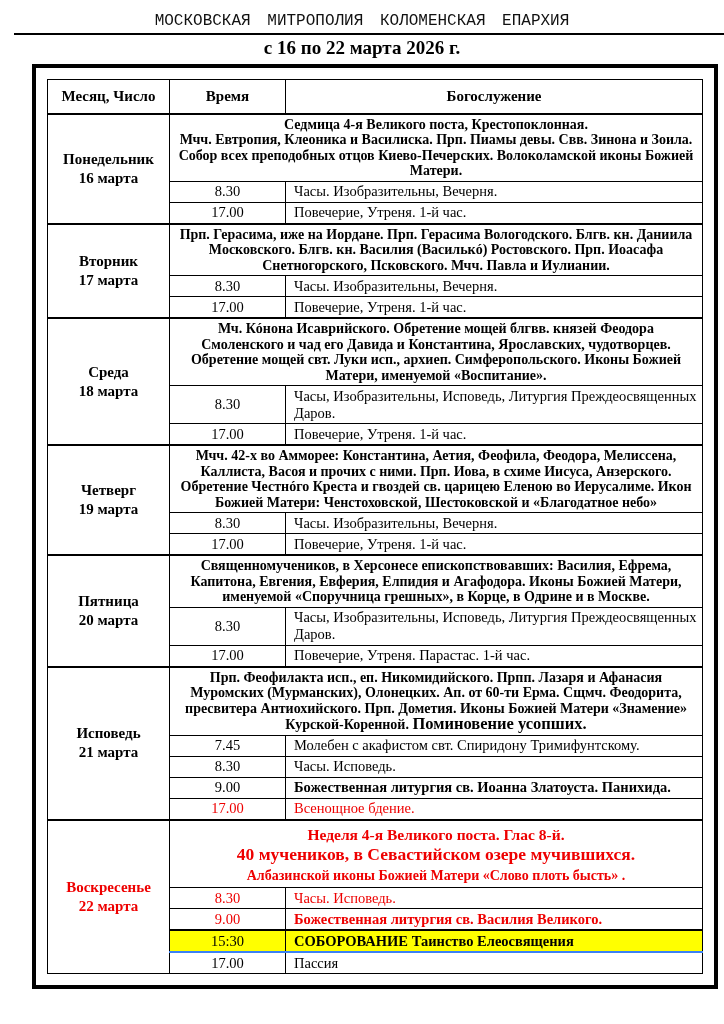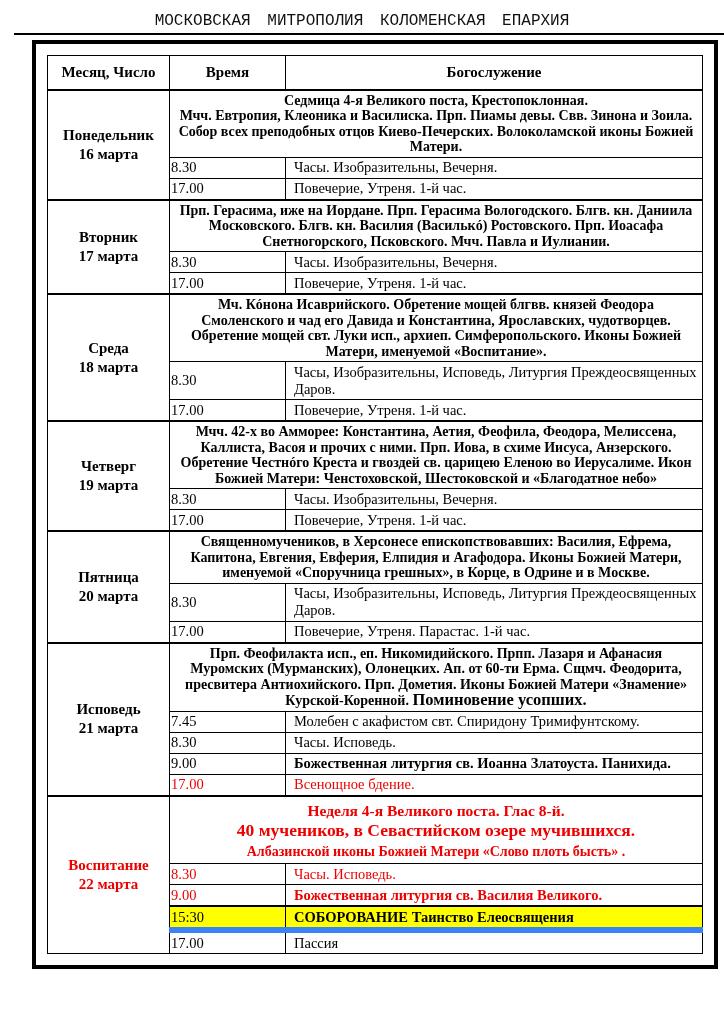--- a/index.html
+++ b/index.html
@@ -51,35 +51,36 @@
   .day-cell.red-day { color:var(--red); }
   .desc-cell { padding:2px 8px; text-align:center; font-size:14px; line-height:15.5px; }
   .desc-cell p { margin:0; padding:0; }
   .desc-cell p.gap { margin:4px 0 2px; }
   .b    { font-weight:bold; }
   .b-lg { font-weight:bold; font-size:16.5px; }
   .r-md { color:var(--red); font-weight:bold; font-size:15.5px; }
   .r-lg { color:var(--red); font-weight:bold; font-size:17.5px; }
   .r-sm { color:var(--red); font-weight:bold; font-size:14px; }
   tr.time-row td { font-size:14.5px; padding-top:1.5px; padding-bottom:1.5px; height:20px; }
-  .time-cell { }
+  .time-cell { text-align:center; }
   .svc-cell  { padding-left:8px; padding-right:4px; text-align:left; }
   .red  { color:var(--red); }
   .bold { font-weight:bold; }
   tr.hl-row td.hl { background:var(--highlight); }
-  tr.hl-row td { border-top:2px solid #000; border-bottom:6px solid #3b82f6; }
+  tr.hl-row td { border-top:2px solid #000; border-bottom:2px solid #3b82f6; }
 </style>
 </head>
 <body>
 
 <div class="page">
   <div class="church-header">
     <div>МОСКОВСКАЯ МИТРОПОЛИЯ КОЛОМЕНСКАЯ ЕПАРХИЯ</div>
   </div>
   <div class="header-rule"></div>
+  <div class="date-range">с 16 по 22 марта 2026 г.</div>
 
   <div class="tbl-wrap">
     <table class="schedule">
       <tbody id="tbody">
           <tr class="hdr">
             <td style="width: 122px;">Месяц, Число</td>
             <td style="width: 116px;">Время</td>
             <td>Богослужение</td>
           </tr>
           <tr class="day-start">
@@ -188,21 +189,21 @@
           <tr class="time-row">
             <td class="time-cell">9.00</td>
             <td class="svc-cell bold">Божественная литургия св. Иоанна Златоуста. Панихида.</td>
           </tr>
           <tr class="time-row">
             <td class="time-cell red">17.00</td>
             <td class="svc-cell red">Всенощное бдение.</td>
           </tr>
           <tr class="day-start">
             <td class="day-cell red-day" rowspan="5">
-              <div>Воспитание</div>
+              <div>Воскресенье</div>
               <div>22 марта</div>
             </td>
             <td class="desc-cell" colspan="2">
               <p class="gap"><span class="r-md">Неделя 4-я Великого поста. Глас 8-й.</span></p>
               <p class="gap"><span class="r-lg">40 мучеников, в Севастийском озере мучившихся.</span></p>
               <p class="gap"><span class="r-sm">Албазинской иконы Божией Матери «Слово плоть бысть» .</span></p>
             </td>
           </tr>
           <tr class="time-row">
             <td class="time-cell red">8.30</td>

